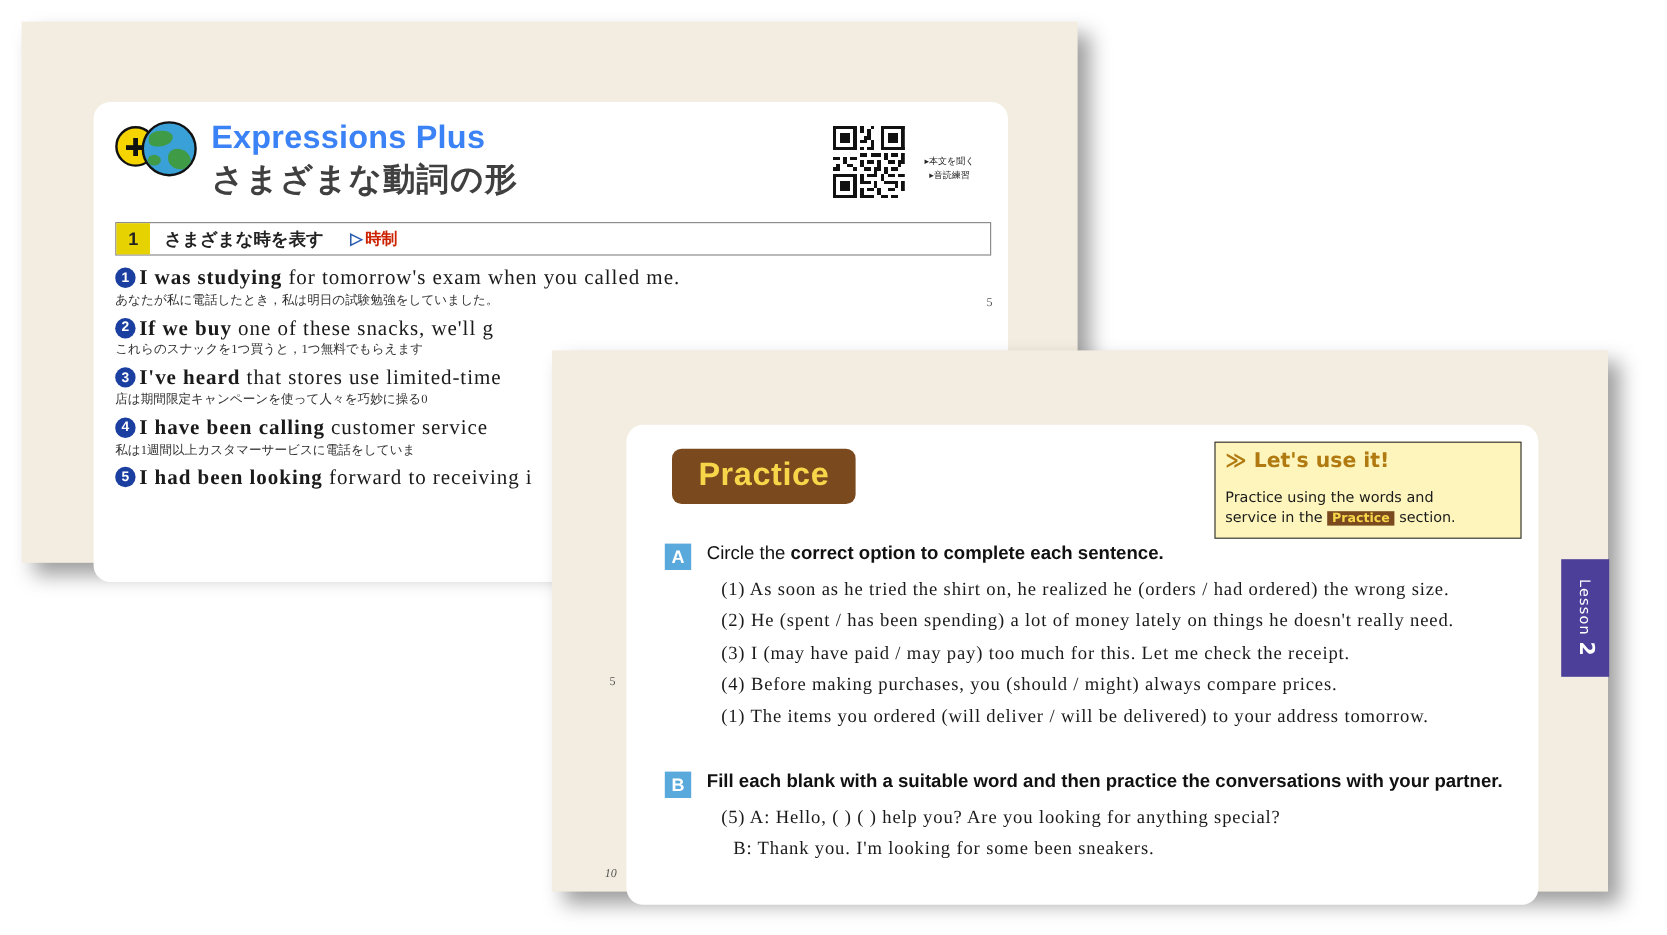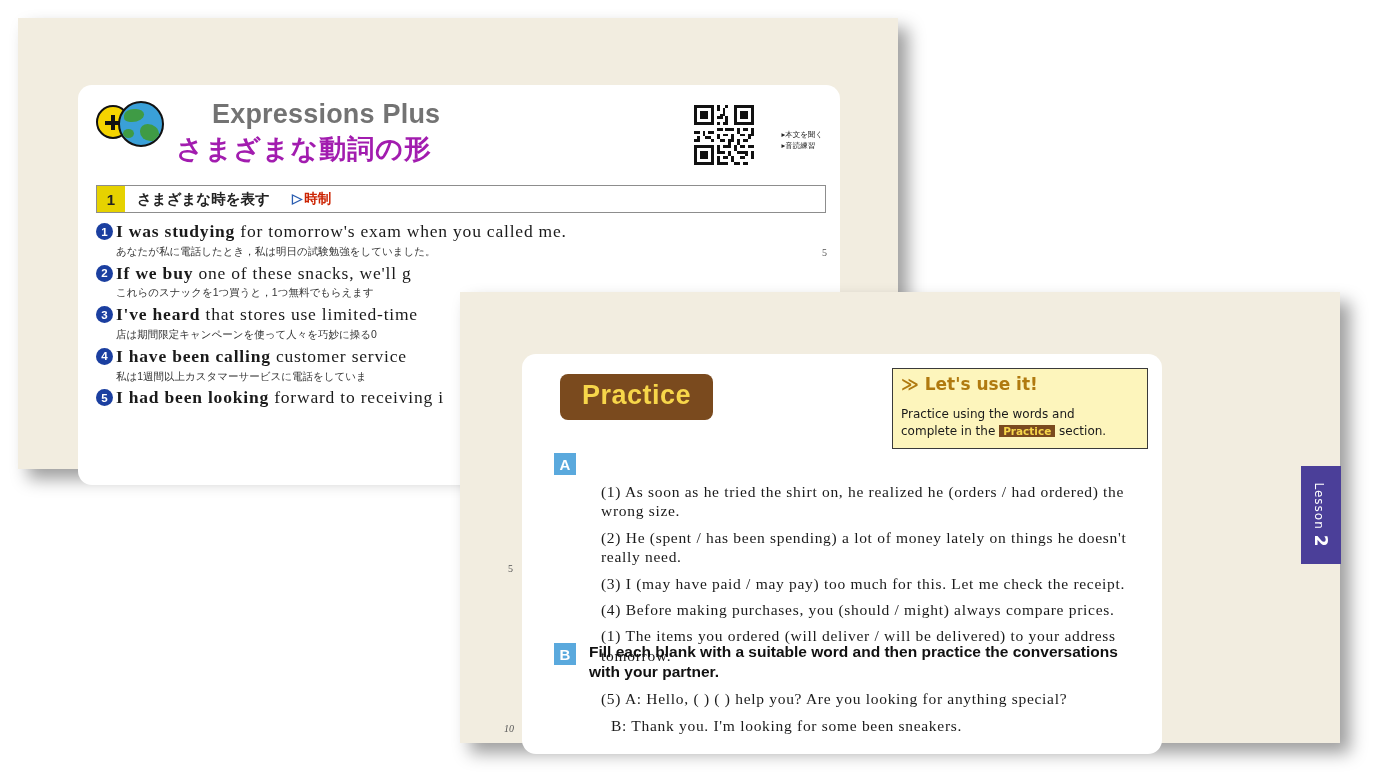--- a/index.html
+++ b/index.html
@@ -42,21 +42,21 @@
   }
   #card1 {
     left: 60px;
     top: 67px;
     width: 762px;
     height: 400px;
   }
   #card2 {
     left: 62px;
     top: 62px;
-    width: 640px;
+    width: 760px;
     height: 400px;
   }
 
   
   .p1-head {
     position: absolute;
     left: 18px;
     top: 14px;
     right: 14px;
     height: 78px;
@@ -113,52 +113,52 @@
     background: #3f9b45;
     border-radius: 50%;
   }
   .title-en {
     position: absolute;
     left: 80px;
     top: 0px;
     font-family: "Liberation Sans", sans-serif;
     font-weight: bold;
     font-size: 27px;
-    color: #737373;
+    color: #3b82f6;
     letter-spacing: 0.2px;
-    margin-left: 36px;
   }
   .title-ja {
     position: absolute;
     left: 80px;
     top: 32px;
     font-family: "DejaVu Sans", sans-serif;
     font-weight: bold;
     font-size: 27px;
-    color: #a21caf;
+    color: #404040;
     letter-spacing: 1px;
   }
 
   .qr {
     position: absolute;
     right: 72px;
     top: 6px;
     width: 60px;
     height: 60px;
   }
   .qr svg { display:block; }
   .audio-lines {
     position: absolute;
-    right: 3px;
+    right: 14px;
     top: 30px;
     font-family: "DejaVu Sans", sans-serif;
     font-size: 7.5px;
     color: #222;
     line-height: 1.5;
     white-space: nowrap;
+    text-align: center;
   }
 
   
   .sec-bar {
     position: absolute;
     left: 18px;
     top: 100px;
     right: 14px;
     height: 28px;
     border: 1.5px solid #8d8d8d;
@@ -223,22 +223,21 @@
   .ex-en {
     margin-left: 20px;
     font-family: "Liberation Serif", serif;
     font-size: 17.5px;
     color: #1a1a1a;
     line-height: 1.25;
     letter-spacing: 0.8px;
   }
   .ex-en b { font-weight: bold; }
   .ex-ja {
-    margin-left: 20px;
-    font-family: Liberation Sans, sans-serif;
+    font-family: Liberation Serif, serif;
     font-size: 10.5px;
     color: #333;
     line-height: 1.4;
     margin-top: 1px;
   }
   .linenum-p1 {
     position: absolute;
     left: 744px;
     top: 162px;
     font-family: "Liberation Serif", serif;
@@ -491,27 +490,28 @@
 
   <div class="sheet" id="sheet2">
     <div class="card" id="card2">
 
       <div class="practice-tab">Practice</div>
 
       <div class="lets-use">
         <div class="lets-title">≫ Let's use it!</div>
         <div class="lets-body">
           <span>Practice using the words and</span><br>
-          <span>complete in the </span><span class="chip">Practice</span><span> section.</span>
+          <span>service in the </span><span class="chip">Practice</span><span> section.</span>
         </div>
       </div>
 
       <div class="task" style="top:98px;">
         <div class="task-head">
           <div class="task-letter">A</div>
+          <div class="task-instr"><span class="light">Circle the </span><span>correct option to complete each sentence.</span></div>
         </div>
         <div class="q">(1) As soon as he tried the shirt on, he realized he (orders / had ordered) the wrong size.</div>
         <div class="q">(2) He (spent / has been spending) a lot of money lately on things he doesn't really need.</div>
         <div class="q">(3) I (may have paid / may pay) too much for this. Let me check the receipt.</div>
         <div class="q">(4) Before making purchases, you (should / might) always compare prices.</div>
         <div class="q">(1) The items you ordered (will deliver / will be delivered) to your address tomorrow.</div>
       </div>
 
       <div class="task" style="top:288px;">
         <div class="task-head">

